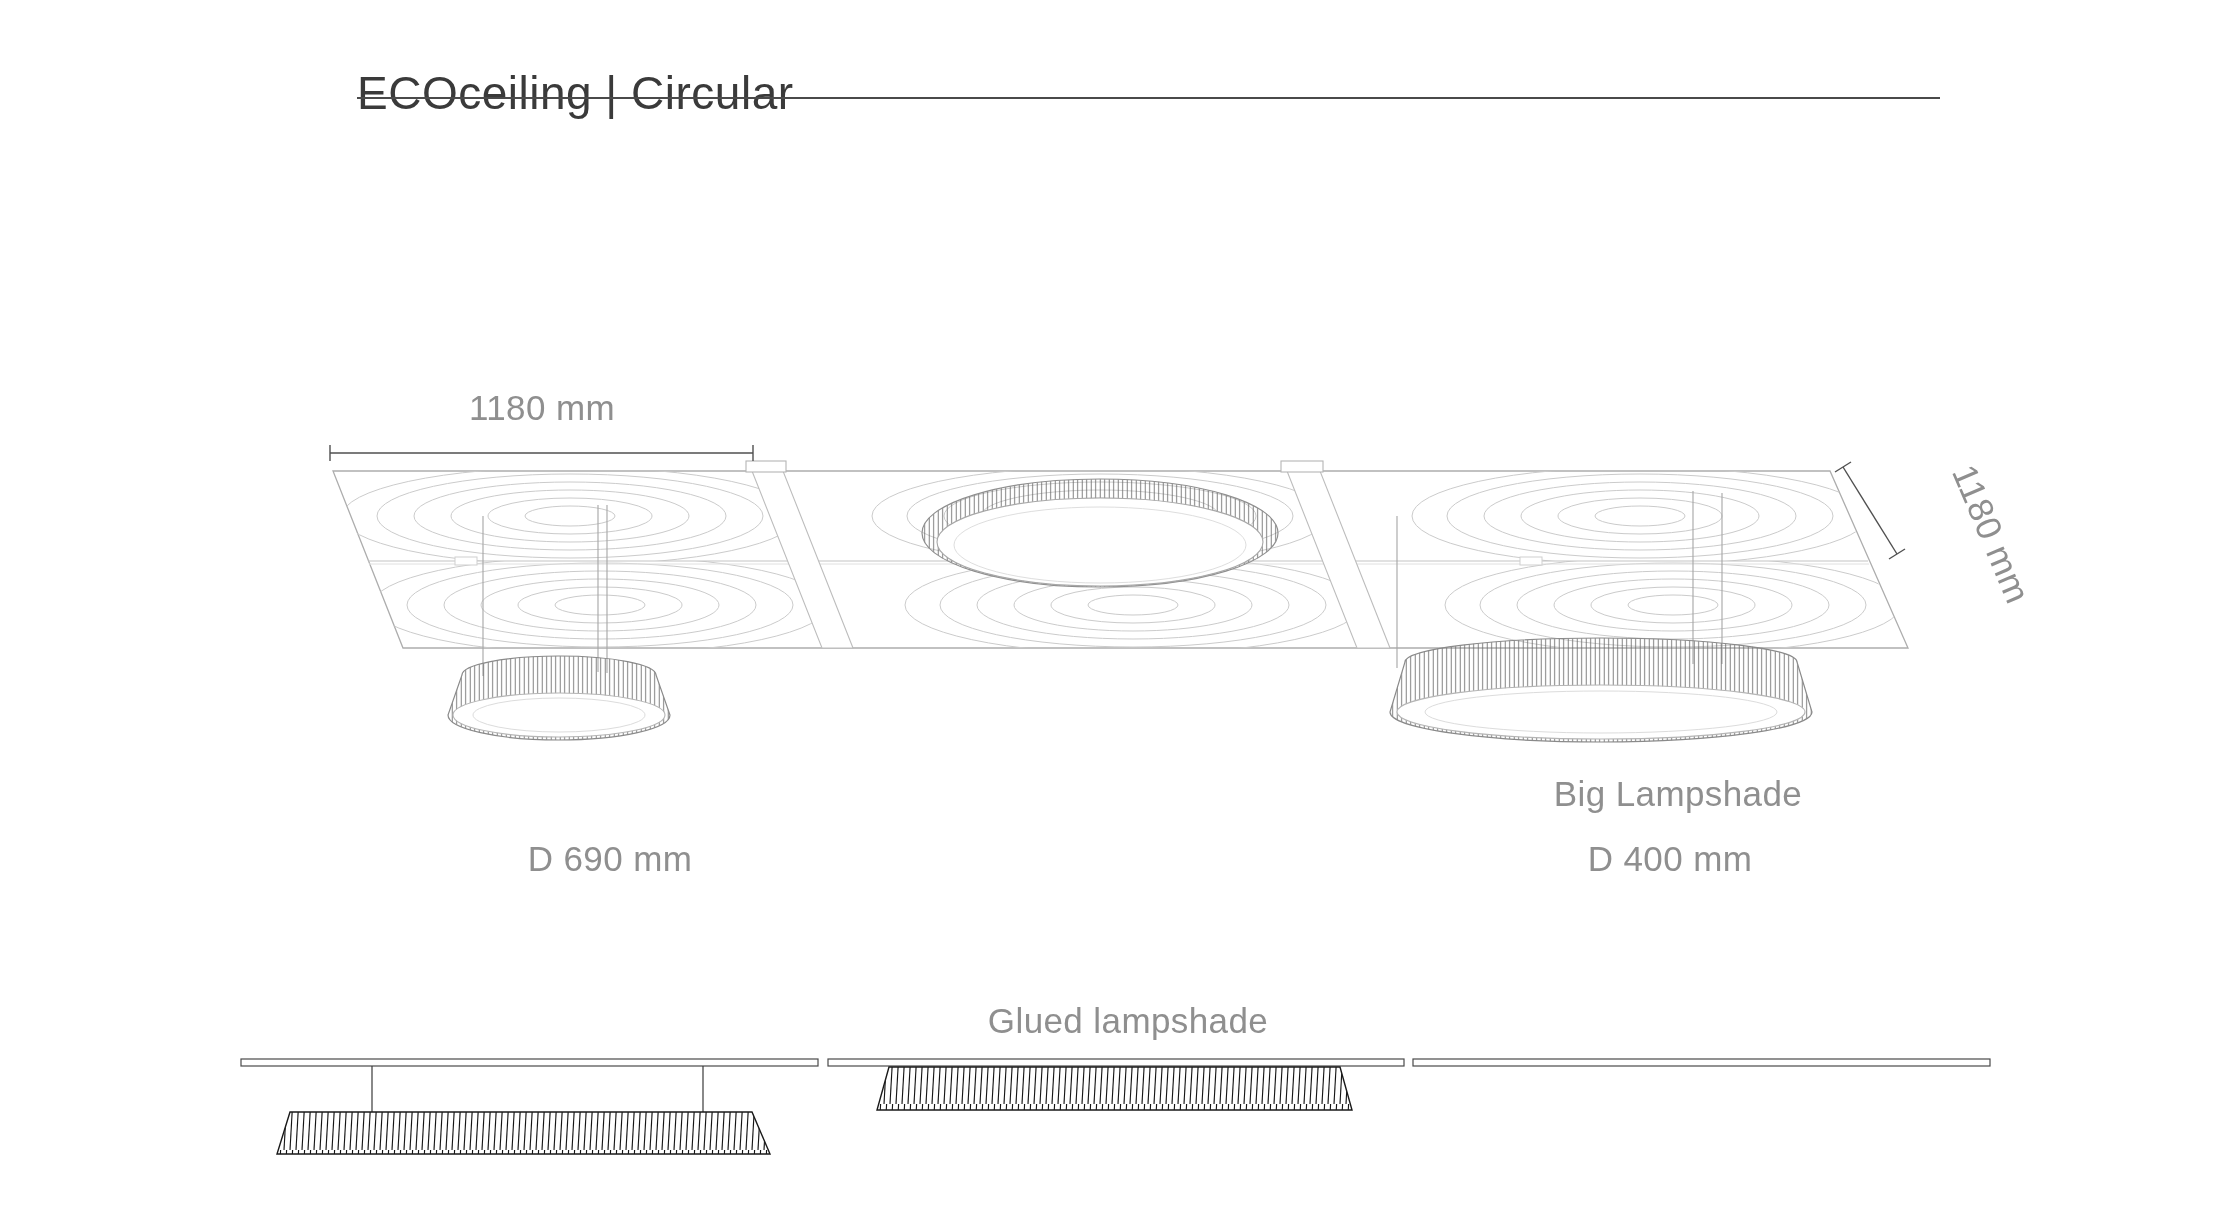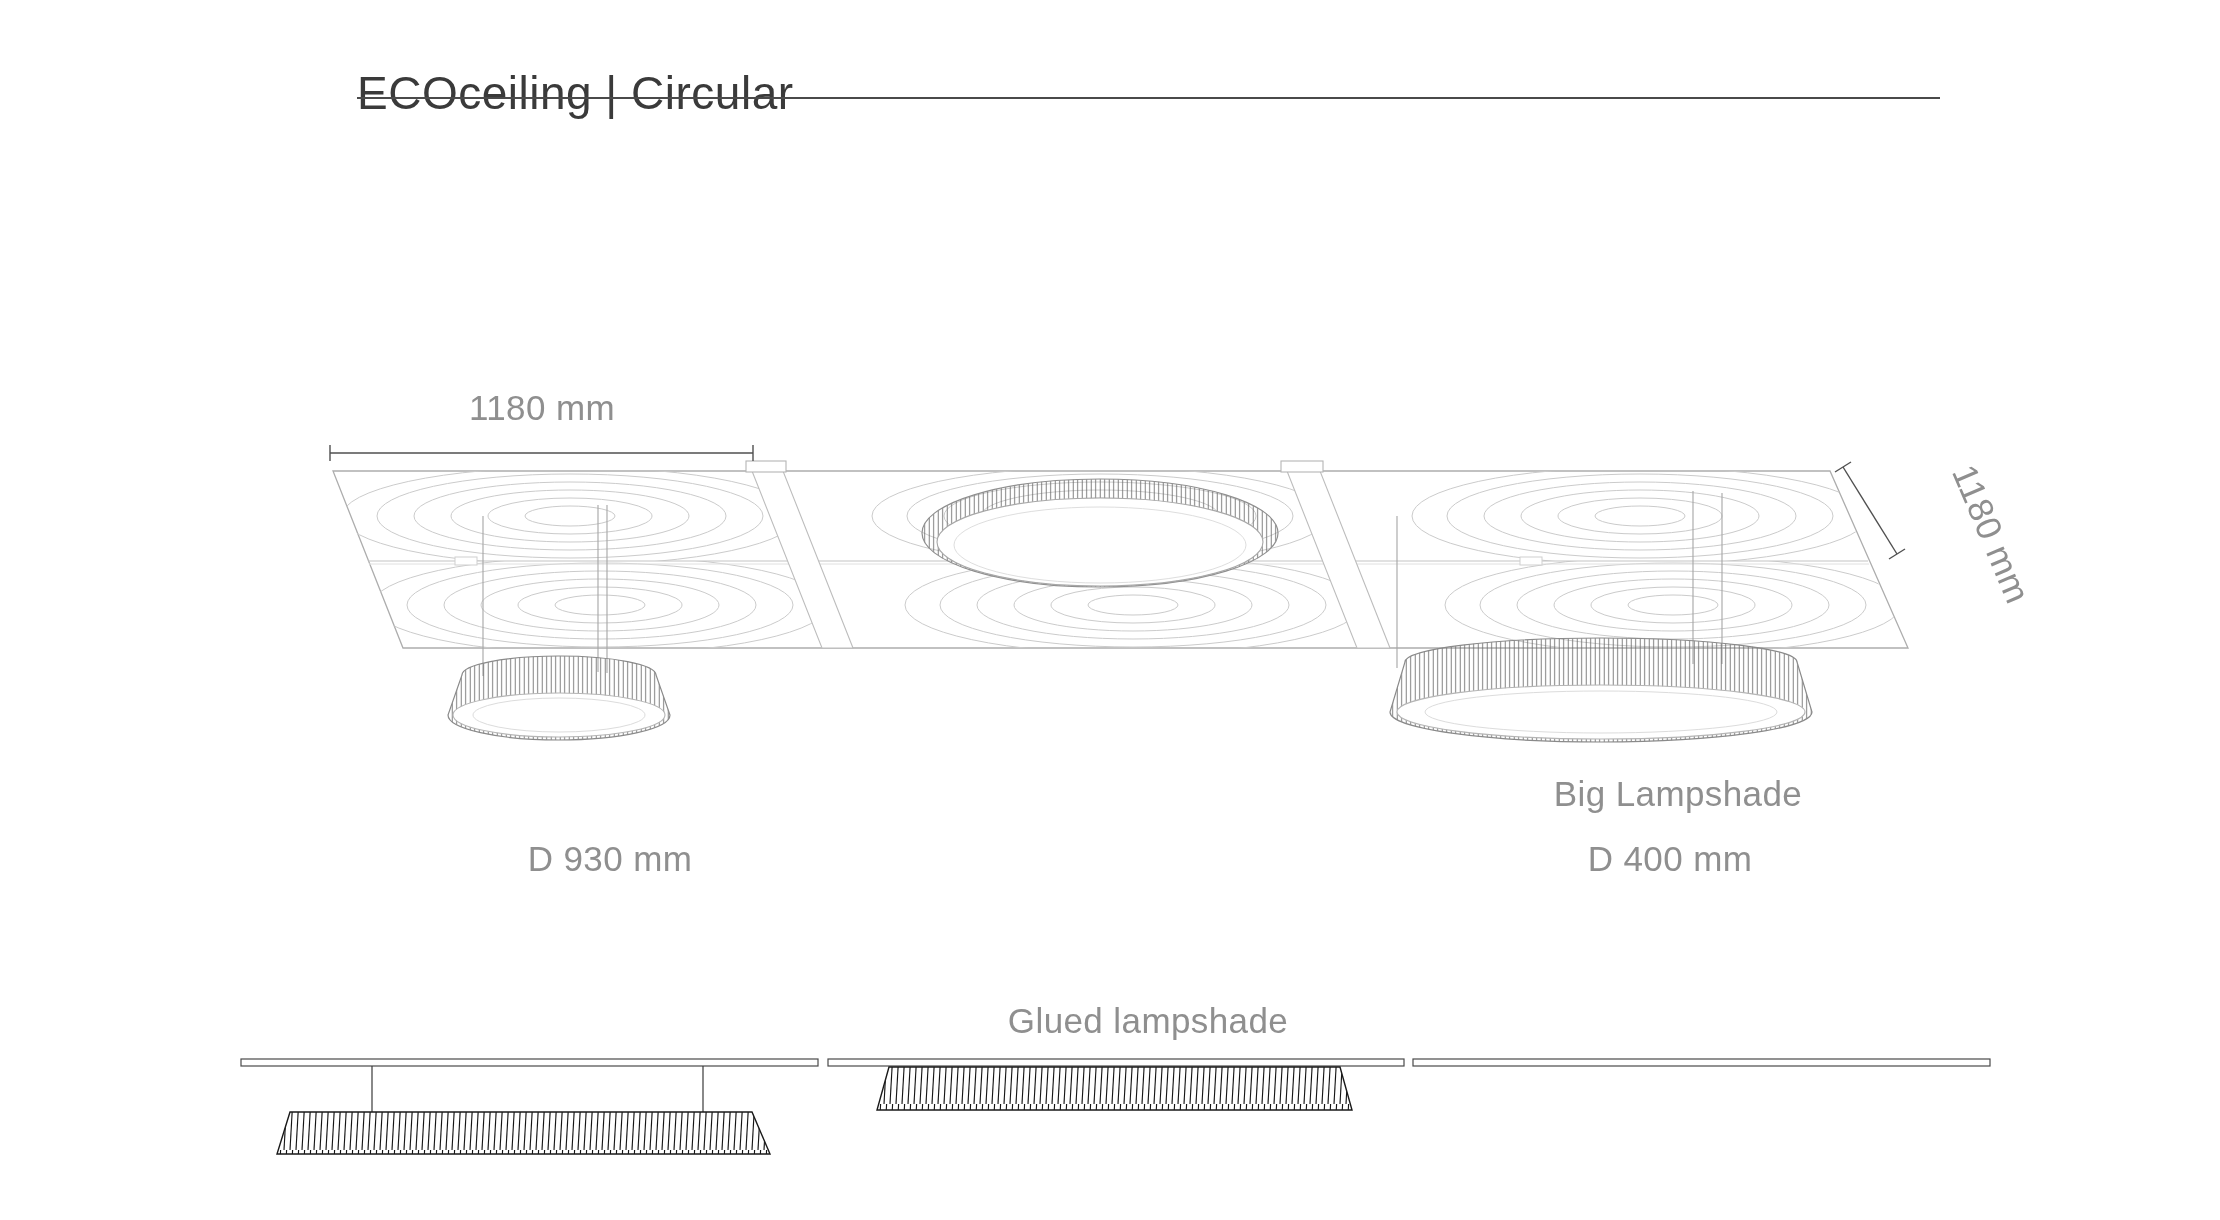--- a/index.html
+++ b/index.html
@@ -162,20 +162,20 @@
     </g>
   </svg>
 
   <div class="page-title">ECOceiling | Circular</div>
   <div class="title-rule"></div>
 
   <div class="lbl" style="left:542px;top:408px;">1180 mm</div>
 
   <div class="lbl rotated" style="left:1991px;top:534px;">1180 mm</div>
 
-  <div class="lbl" style="left:610px;top:859px;">D 930 mm</div>
+  <div class="lbl" style="left:610px;top:859px;">D 690 mm</div>
 
   <div class="lbl" style="left:1678px;top:794px;text-align:center;">Big Lampshade</div>
   <div class="lbl" style="left:1670px;top:859px;">D 400 mm</div>
 
-  <div class="lbl" style="left:1128px;top:1021px;margin-left:20px;">Glued lampshade</div>
+  <div class="lbl" style="left:1128px;top:1021px;">Glued lampshade</div>
 
 </div>
 
 </body></html>

